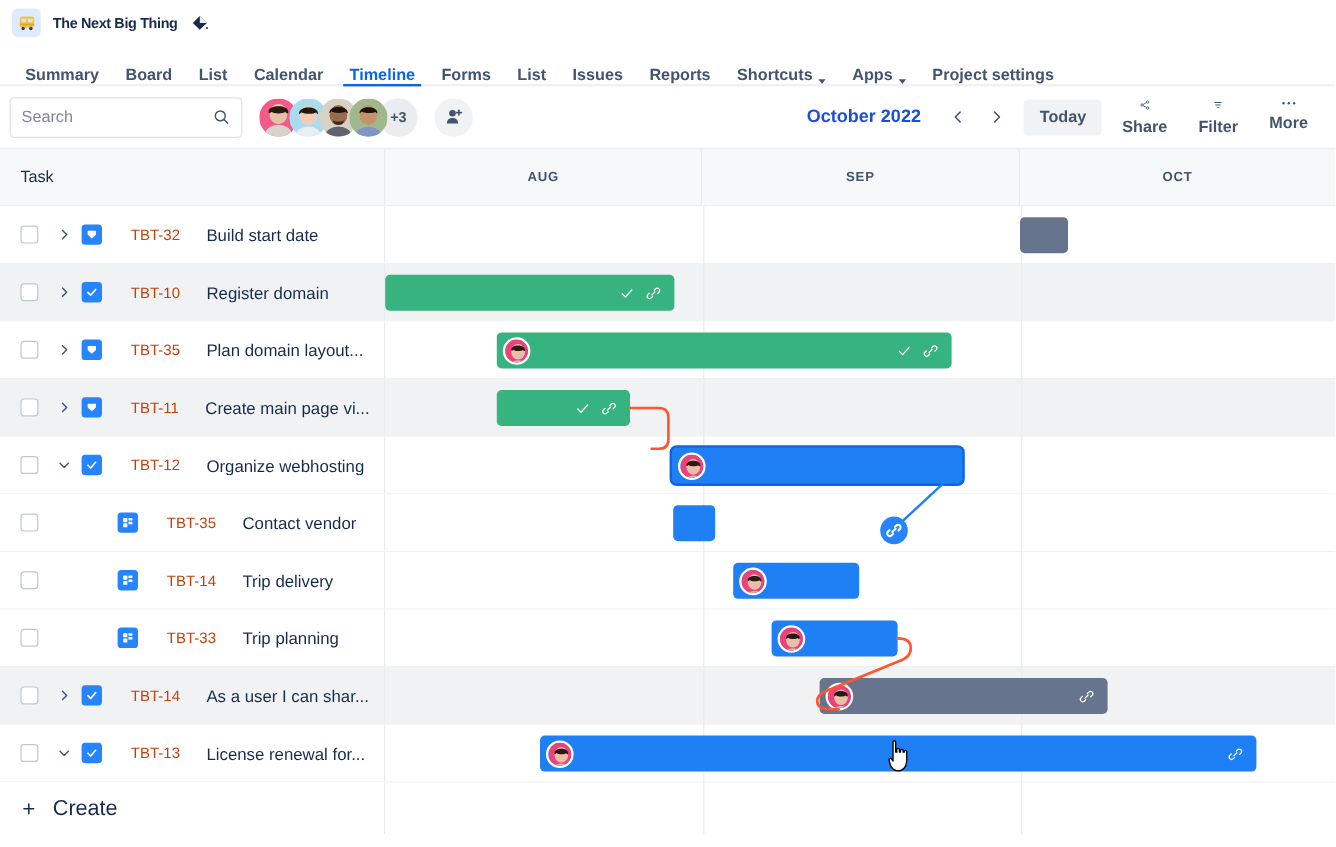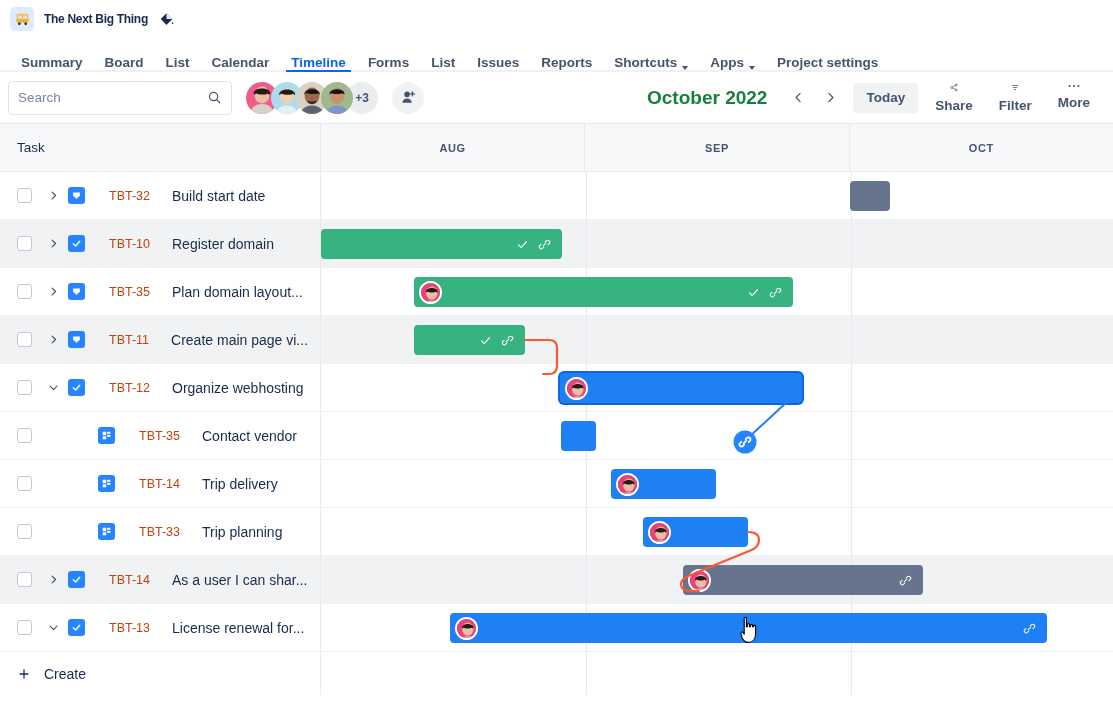--- a/index.html
+++ b/index.html
@@ -80,21 +80,21 @@
 
   
   .toolbar {
     height: 52px;
     display: flex;
     align-items: center;
     padding: 0 14px 0 8px;
     border-bottom: 1px solid #e9eaee;
   }
   .search-box {
-    width: 224px; height: 32px;
+    width: 194px; height: 32px;
     border: 1.5px solid #dfe1e6;
     border-radius: 4px;
     background: #fff;
     display: flex; align-items: center;
     padding: 16px 9px;
     position: relative;
   }
   .search-box input {
     border: none; outline: none;
     font-size: 13.5px;
@@ -141,23 +141,23 @@
     flex: 0 0 auto;
   }
 
   .toolbar-right {
     margin-left: auto;
     display: flex;
     align-items: center;
     gap: 2px;
   }
   .month-label {
-    font-size: 19px;
+    font-size: 15px;
     font-weight: bold;
-    color: #15803d;
+    color: #1d4ed8;
     margin-right: 14px;
     white-space: nowrap;
   }
   .nav-arrow {
     width: 30px; height: 30px;
     display: flex; align-items: center; justify-content: center;
     border-radius: 4px;
     cursor: pointer;
     color: #44546f;
   }
@@ -345,21 +345,21 @@
     align-items: center;
     padding-left: 17px;
     border-bottom: 1px solid #f0f1f4;
     background: #fff;
     position: relative;
     z-index: 2;
     width: 321px;
     border-right: 1px solid #e9eaee;
   }
   .create-label {
-    font-size: 14px;
+    font-size: 18px;
     color: #172b4d;
     margin-left: 13px;
   }
 
   .deps-layer {
     position: absolute;
     left: 321px; top: 0; right: 0; bottom: 0;
     z-index: 4;
     pointer-events: none;
   }

